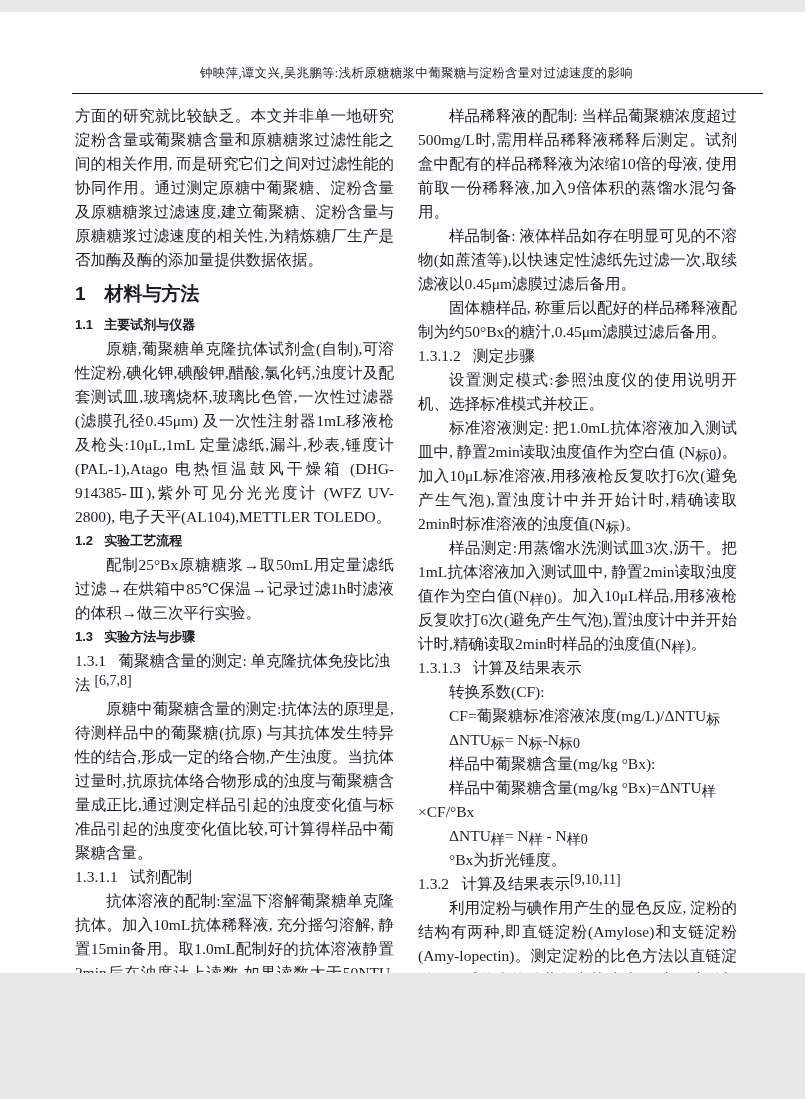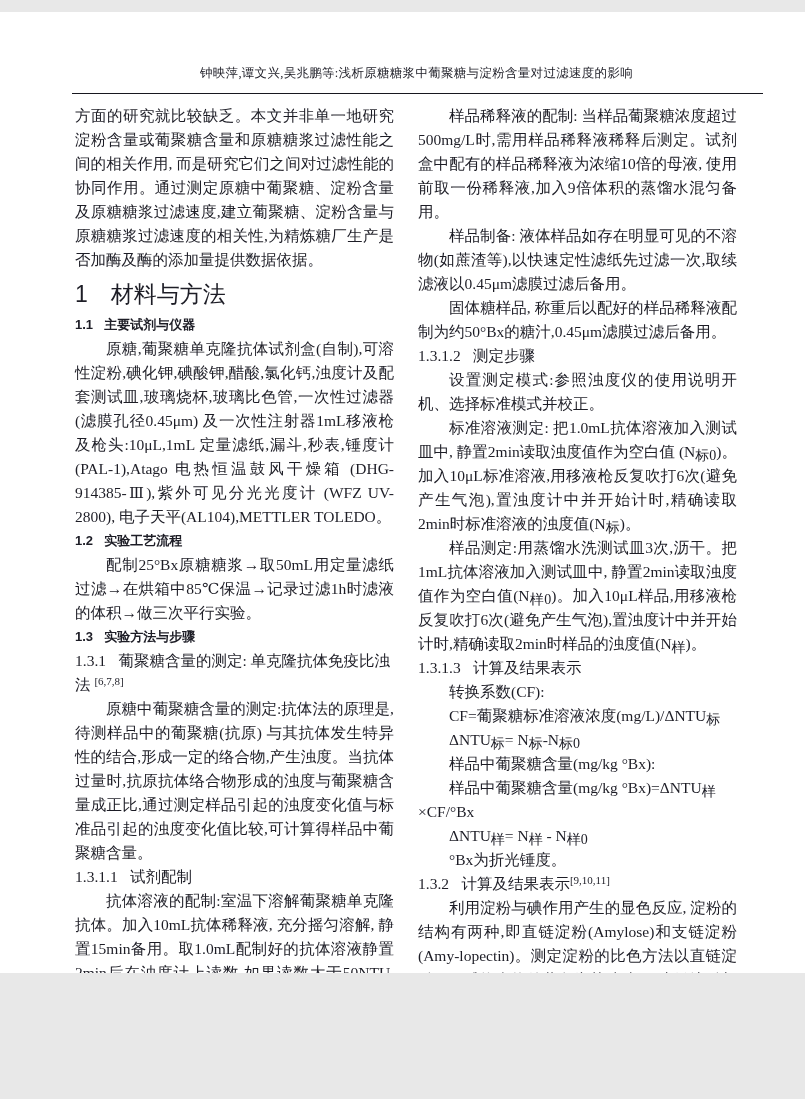--- a/index.html
+++ b/index.html
@@ -32,21 +32,21 @@
   .col {
     width:319px;
     font-size:15.5px;
     line-height:24px;
     text-align:justify;
   }
   .para { margin:0; text-indent:2em; }
   .para.no-indent { text-indent:0; }
   .h1 {
     font-family:"Liberation Sans","DejaVu Sans",sans-serif;
-    font-size:23px; font-weight:normal;
+    font-size:19px; font-weight:bold;
     margin:10px 0 7px 0;
     line-height:24px;
     text-align:left;
   }
   .h1 .h-num { margin-right:1em; }
   .h2 {
     font-family:"Liberation Sans","DejaVu Sans",sans-serif;
     font-size:13px; font-weight:bold;
     margin:0; line-height:24px;
     text-align:left;
@@ -54,21 +54,21 @@
   .h2 .h-num { margin-right:0.85em; }
   .h3 {
     margin:0; line-height:24px; text-align:left;
     font-weight:normal;
   }
   .h3 .h-num { margin-right:0.8em; }
   .formula {
     margin:0; text-indent:2em; line-height:24px; text-align:left;
   }
   sub { font-size:14px; vertical-align:-3px; line-height:0; }
-  sup { font-size:11px; vertical-align:5px; line-height:0; }
+  sup { font-size:14px; vertical-align:5px; line-height:0; }
   .page-number {
     position:absolute; left:678px; top:1024px;
     font-size:11px; color:#1d1d26;
   }
 </style>
 </head>
 <body>
 
 <div class="page">
 

